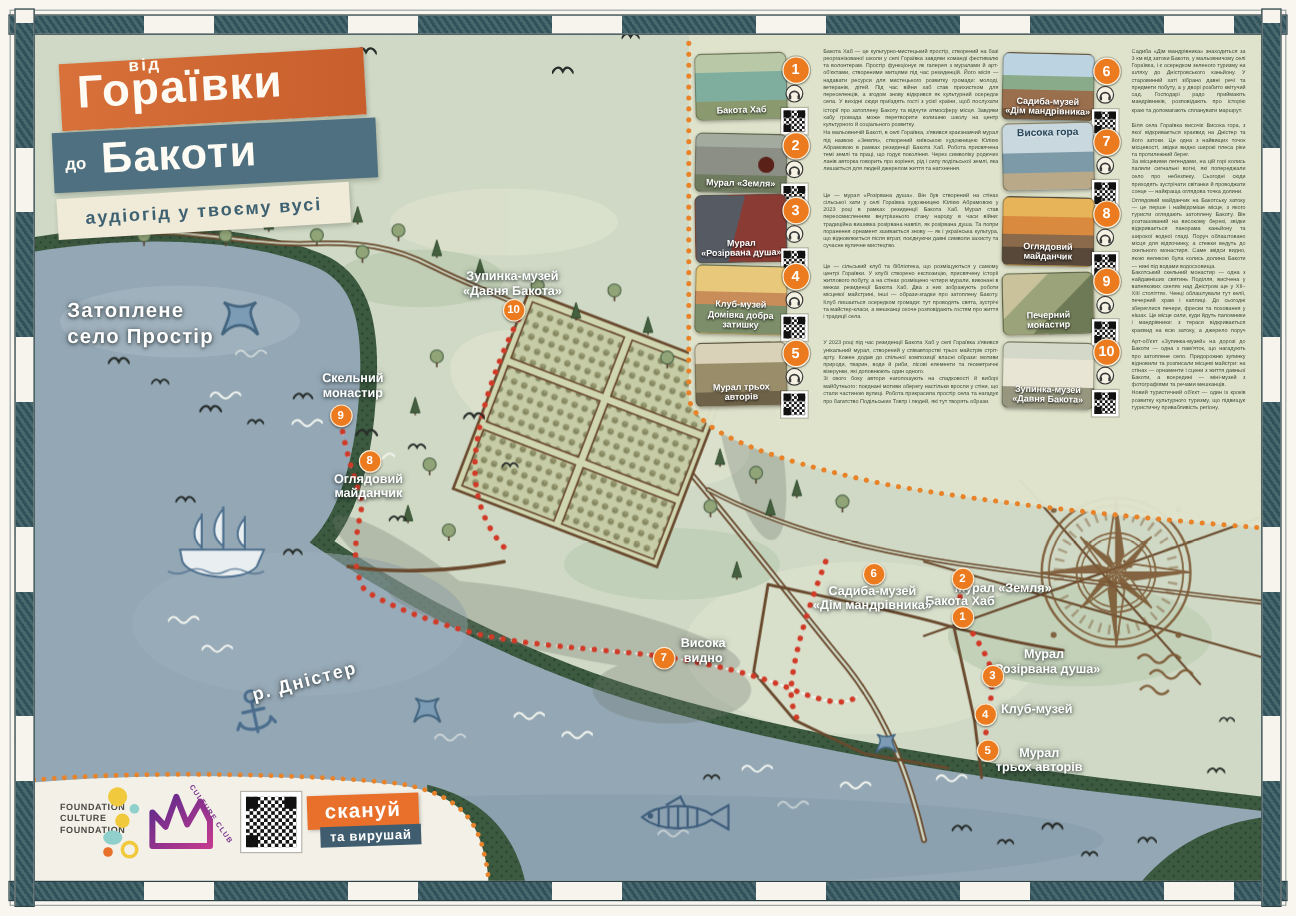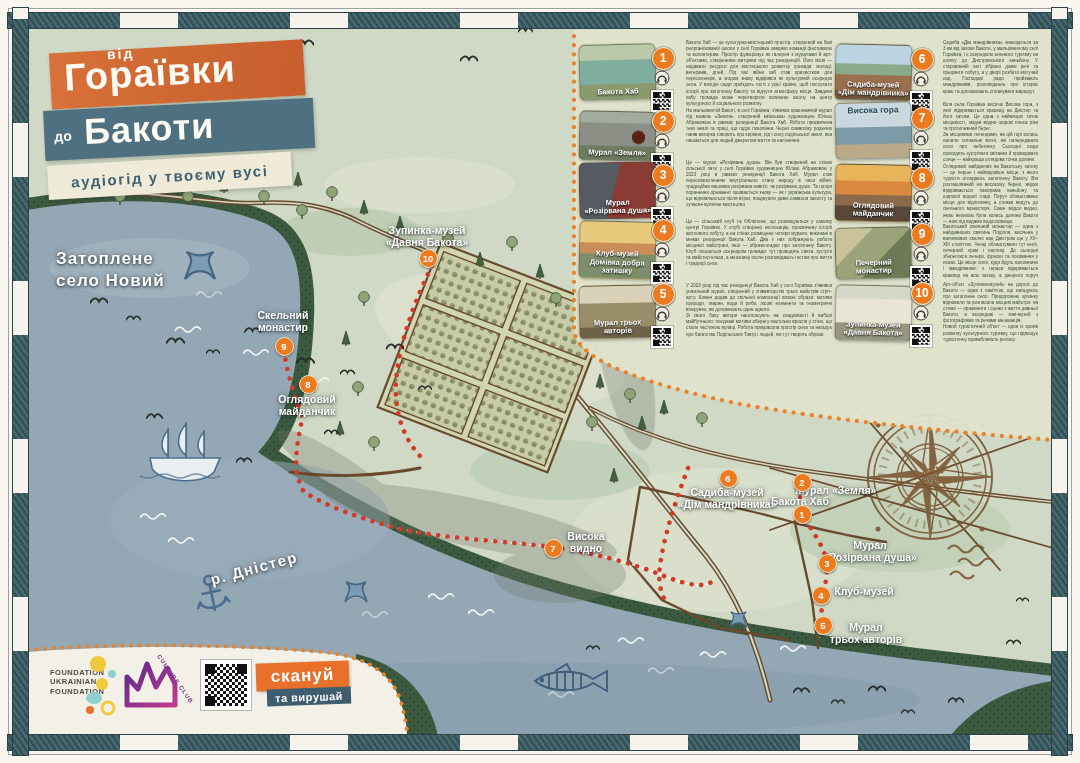--- a/index.html
+++ b/index.html
@@ -374,21 +374,21 @@
   <div class="tbox t-teal">
     <span class="small">до</span>
     <span class="big">Бакоти</span>
   </div>
   <div class="tbox t-cream">
     <span>аудіогід у твоєму вусі</span>
   </div>
 </div>
 
 <div class="wlabel">Затоплене
-село Новий</div>
+село Простір</div>
 <div class="rlabel">р. Дністер</div>
 
 <div class="marker" style="left:801px;top:513px">1</div>
 <div class="marker" style="left:801px;top:481px">2</div>
 <div class="marker" style="left:826px;top:562px">3</div>
 <div class="marker" style="left:820px;top:594px">4</div>
 <div class="marker" style="left:822px;top:624px">5</div>
 <div class="marker" style="left:727px;top:477px">6</div>
 <div class="marker" style="left:552px;top:547px">7</div>
 <div class="marker" style="left:307px;top:383px">8</div>
@@ -401,21 +401,21 @@
 «Розірвана душа»</div>
 <div class="mlabel" style="left:864px;top:592px">Клуб-музей</div>
 <div class="mlabel" style="left:866px;top:634px">Мурал
 трьох авторів</div>
 <div class="mlabel" style="left:727px;top:499px">Садиба-музей
 «Дім мандрівника»</div>
 <div class="mlabel" style="left:586px;top:543px">Висока
 видно</div>
 <div class="mlabel" style="left:307px;top:406px">Оглядовий
 майданчик</div>
-<div class="mlabel" style="left:283px;top:322px">Скельний
+<div class="mlabel" style="left:294px;top:322px">Скельний
 монастир</div>
 <div class="mlabel" style="left:427px;top:237px">Зупинка-музей
 «Давня Бакота»</div>
 
 <div class="ph ph1" style="left:579px;top:44px;width:75px;height:54px;transform:rotate(-1.5deg)">
       <span class="cap">Бакота Хаб</span>
     </div>
 <div class="num" style="left:662px;top:57px">1</div>
 <svg class="hp" style="left:662px;top:78px">
       <use href="#hpico"></use>
@@ -516,21 +516,21 @@
 <div class="num" style="left:921px;top:292px">10</div>
 <svg class="hp" style="left:921px;top:313px">
       <use href="#hpico"></use>
     </svg>
 <div class="qr" style="left:910px;top:325px"></div>
 <div class="body" style="left:943px;top:282px;width:95px;height:64px">Арт-об'єкт «Зупинка-музей» на дорозі до Бакоти — одна з пам'яток, що нагадують про затоплене село. Придорожню зупинку відновили та розписали місцеві майстри: на стінах — орнаменти і сцени з життя давньої Бакоти, а всередині — міні-музей з фотографіями та речами мешканців.
 Новий туристичний об'єкт — один із кроків розвитку культурного туризму, що підвищує туристичну привабливість регіону.</div>
 
 <div class="ucf">
   <div>FOUNDATION</div>
-  <div>UKRAINIAN</div>
+  <div>CULTURE</div>
   <div>FOUNDATION</div>
 </div>
 <svg class="blobs" width="44" height="66" viewBox="0 0 44 66">
   <circle cx="18" cy="12" r="8" fill="#f0c93c"></circle>
       <circle cx="32" cy="22" r="4" fill="#8fd0cc"></circle>
   <circle cx="22" cy="32" r="6" fill="#f0c93c"></circle>
       <ellipse cx="14" cy="46" rx="8" ry="6" fill="#8fd0cc"></ellipse>
   <circle cx="10" cy="58" r="4" fill="#e8702a"></circle>
       <circle cx="28" cy="56" r="6" fill="none" stroke="#f0c93c" stroke-width="3"></circle>
 </svg>

